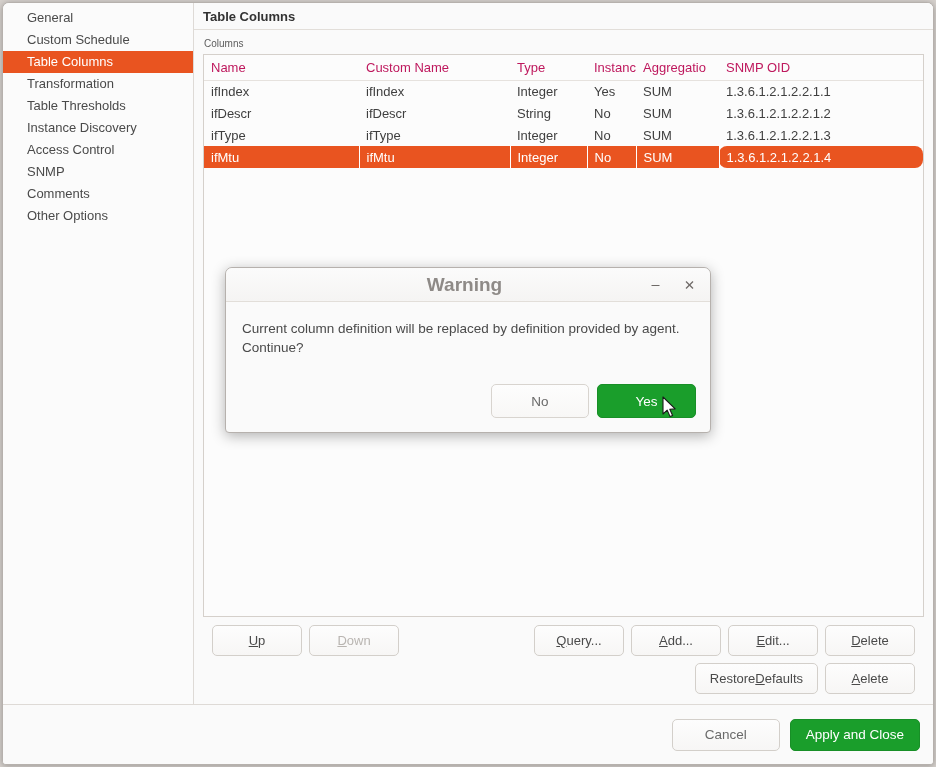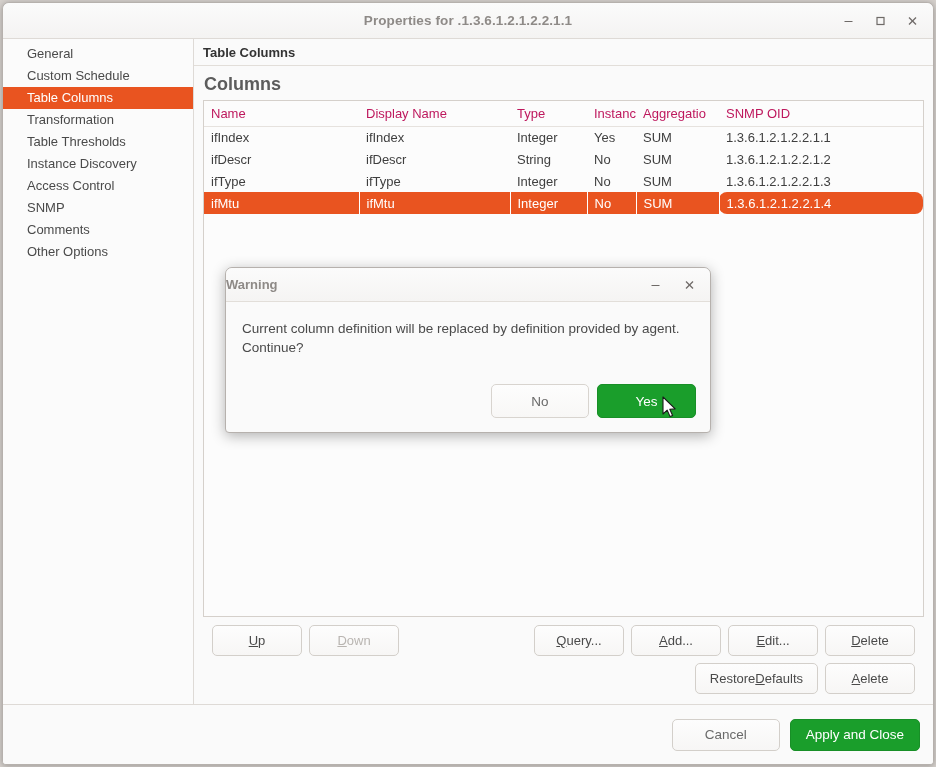--- a/index.html
+++ b/index.html
@@ -112,24 +112,23 @@
     background: #fafafa;
   }
   .content-inner {
     flex: 1 1 auto;
     min-height: 0;
     padding: 6px 9px 0 9px;
     display: flex;
     flex-direction: column;
   }
   .group-label {
-    font-size: 18px;
+    font-size: 10px;
     color: #5c5c5c;
     padding: 2px 0 5px 1px;
-    font-weight: bold;
   }
 
   
   .listbox {
     flex: 1 1 auto;
     min-height: 0;
     background: #fcfcfc;
     border: 1px solid #d5d0cb;
     overflow: hidden;
     position: relative;
@@ -257,21 +256,22 @@
     flex: 0 0 34px;
     background: linear-gradient(#fbfbfb,#f5f4f3);
     border-bottom: 1px solid #e2ded9;
     border-radius: 6px 6px 0 0;
     position: relative;
     display: flex;
     align-items: center;
   }
   .modal-title .mtitle {
     position: absolute; left: 0; right: 7px;
-    font-size: 13px;
+    text-align: center;
+    font-size: 19px;
     font-weight: bold;
     color: #8e8a87;
   }
   .modal-btns { position: absolute; right: 8px; display: flex; gap: 8px; }
   .modal-body {
     flex: 1 1 auto;
     padding: 17px 16px 0 16px;
     position: relative;
   }
   .modal-msg {
@@ -312,41 +312,20 @@
     width: 16px; height: 23px;
     pointer-events: none;
     z-index: 50;
   }
 </style>
 </head>
 <body>
 
 <div class="window">
 
-  <div class="titlebar">
-    <div class="title">Properties for .1.3.6.1.2.1.2.2.1.1</div>
-    <div class="win-btns">
-      <div class="win-btn">
-        <svg width="13" height="13" viewBox="0 0 13 13">
-            <line x1="2.5" y1="7.5" x2="10.5" y2="7.5" stroke="#6e6a67" stroke-width="1.2"></line>
-          </svg>
-      </div>
-      <div class="win-btn">
-        <svg width="13" height="13" viewBox="0 0 13 13">
-            <rect x="3" y="3.5" width="7" height="7" fill="none" stroke="#6e6a67" stroke-width="1.2"></rect>
-          </svg>
-      </div>
-      <div class="win-btn">
-        <svg width="13" height="13" viewBox="0 0 13 13">
-            <line x1="3" y1="3.5" x2="10" y2="10.5" stroke="#6e6a67" stroke-width="1.2"></line>
-            <line x1="10" y1="3.5" x2="3" y2="10.5" stroke="#6e6a67" stroke-width="1.2"></line>
-          </svg>
-      </div>
-    </div>
-  </div>
 
   <div class="body-split">
 
     <div class="sidebar">
       <div class="side-item"><span>General</span></div>
       <div class="side-item"><span>Custom Schedule</span></div>
       <div class="side-item selected"><span>Table Columns</span></div>
       <div class="side-item"><span>Transformation</span></div>
       <div class="side-item"><span>Table Thresholds</span></div>
       <div class="side-item"><span>Instance Discovery</span></div>
@@ -368,21 +347,21 @@
               <col class="c-name">
                 <col class="c-disp">
                 <col class="c-type">
               <col class="c-inst">
                 <col class="c-aggr">
                 <col class="c-oid">
             </colgroup>
             <thead>
               <tr>
                 <th>Name</th>
-                <th>Display Name</th>
+                <th>Custom Name</th>
                 <th>Type</th>
                 <th>Instanc</th>
                 <th>Aggregatio</th>
                 <th>SNMP OID</th>
               </tr>
             </thead>
             <tbody>
               <tr class="row">
                 <td>ifIndex</td>
                 <td>ifIndex</td>

